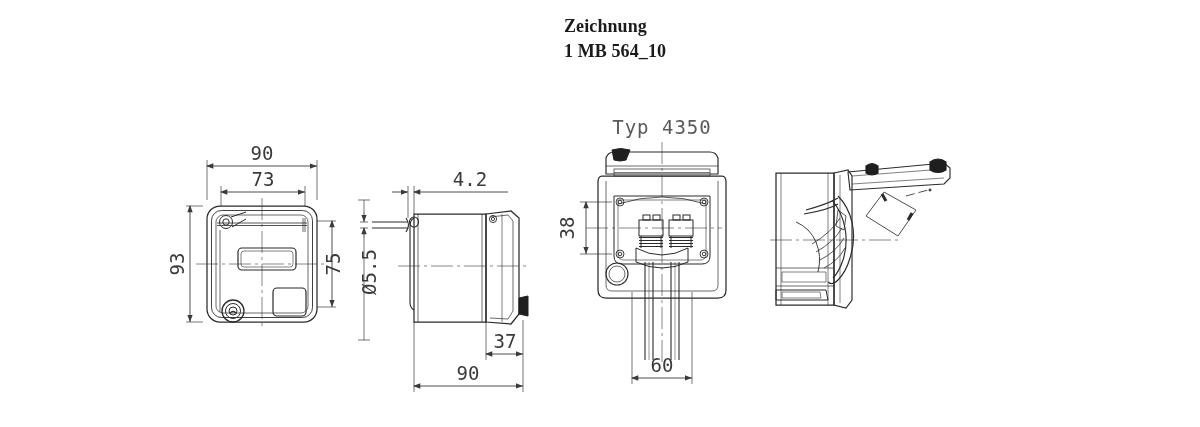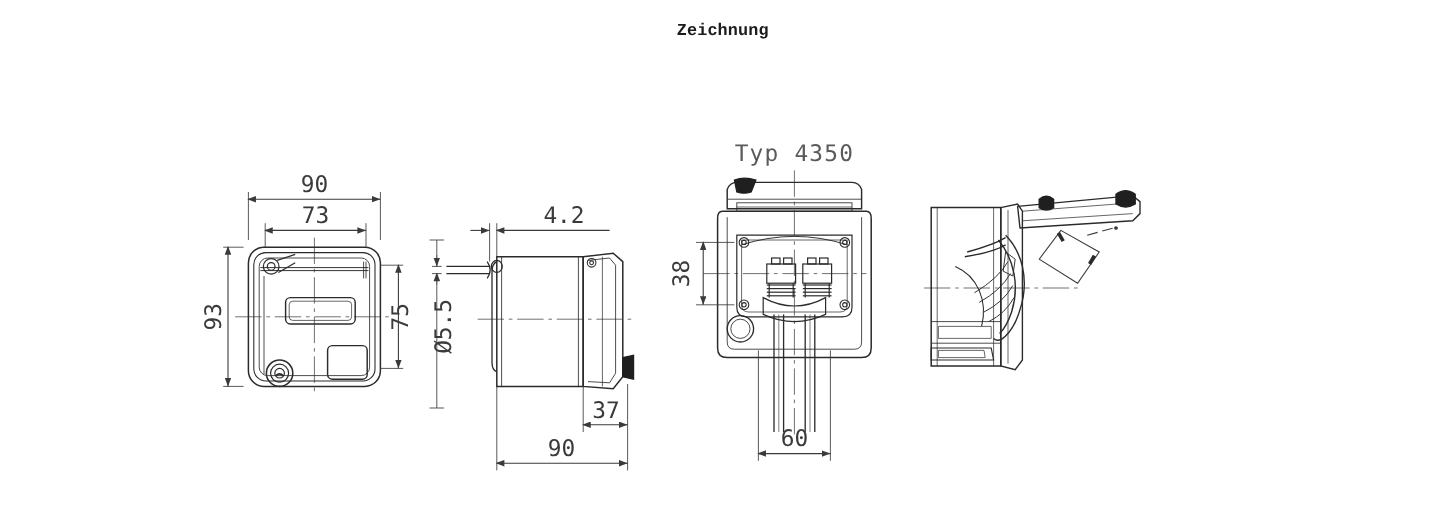--- a/index.html
+++ b/index.html
@@ -24,23 +24,23 @@
     background: #ffffff;
   }
   
   .title-block {
     position: absolute;
     left: 564px;
     top: 14px;
     width: 300px;
   }
   .title-line {
-    font-family: Liberation Mono, monospace;
+    font-family: Liberation Serif, serif;
     font-weight: bold;
-    font-size: 14px;
+    font-size: 18px;
     line-height: 25px;
     letter-spacing: 0.1px;
     color: #1b1b1b;
     white-space: nowrap;
   }
   
   #draw {
     position: absolute;
     left: 0;
     top: 0;
@@ -59,20 +59,21 @@
   }
   svg text { user-select: none; }
 </style>
 </head>
 <body>
 
 <div id="sheet">
 
   <div class="title-block">
     <div class="title-line">Zeichnung</div>
+    <div class="title-line">1 MB 564_10</div>
   </div>
 
   <svg id="draw" width="1200" height="427" viewBox="0 0 1200 427">
     <defs>
       <marker id="ar" markerWidth="9" markerHeight="9" refX="8" refY="3" orient="auto">
         <path d="M0,0 L8,3 L0,6 z" fill="#3a3a3a"></path>
       </marker>
       <marker id="arr" markerWidth="9" markerHeight="9" refX="1" refY="3" orient="auto">
         <path d="M8,0 L0,3 L8,6 z" fill="#3a3a3a"></path>
       </marker>

